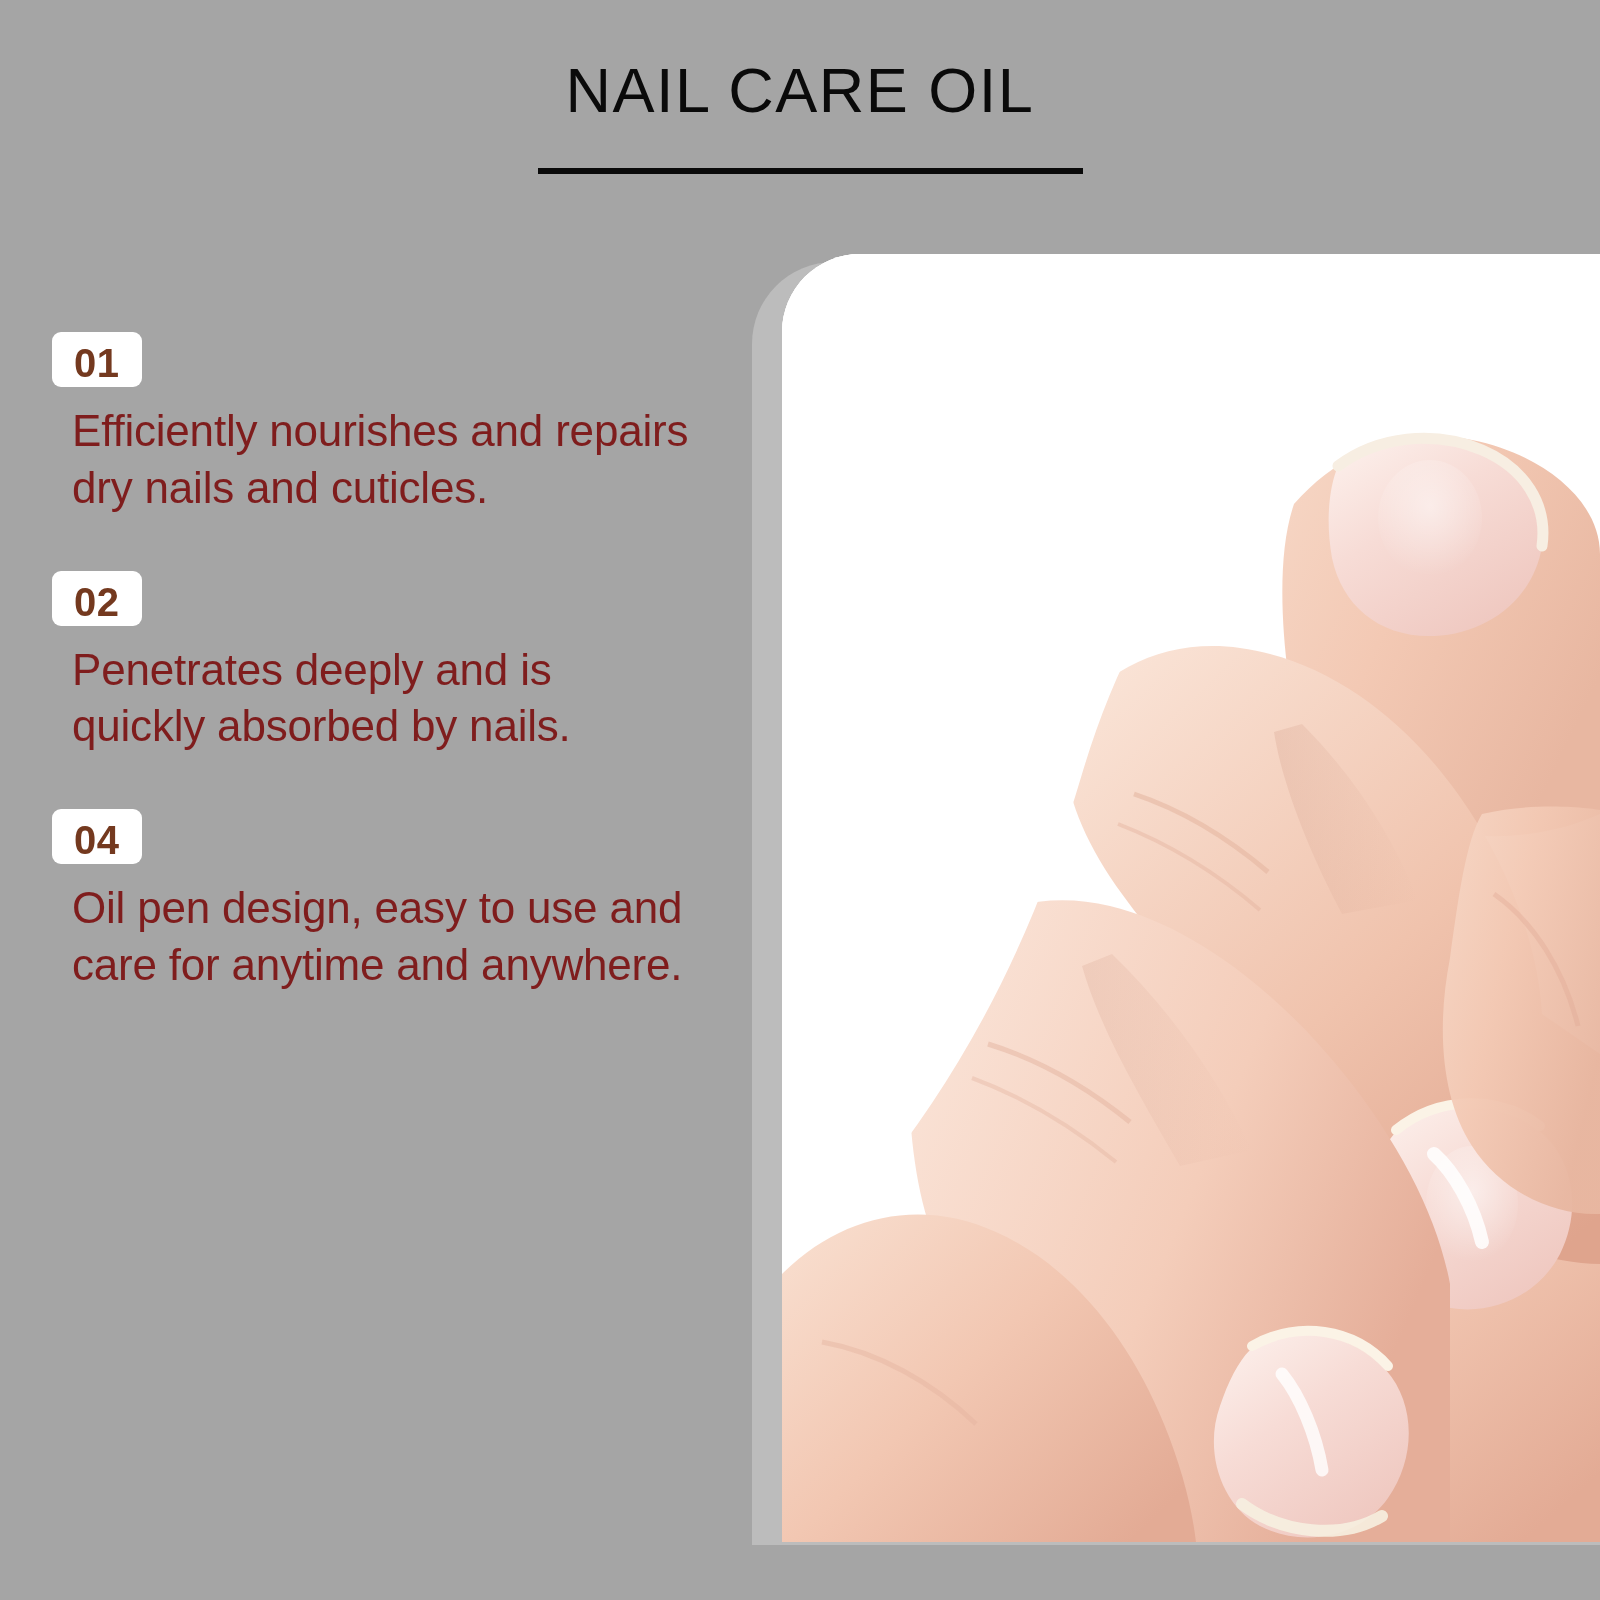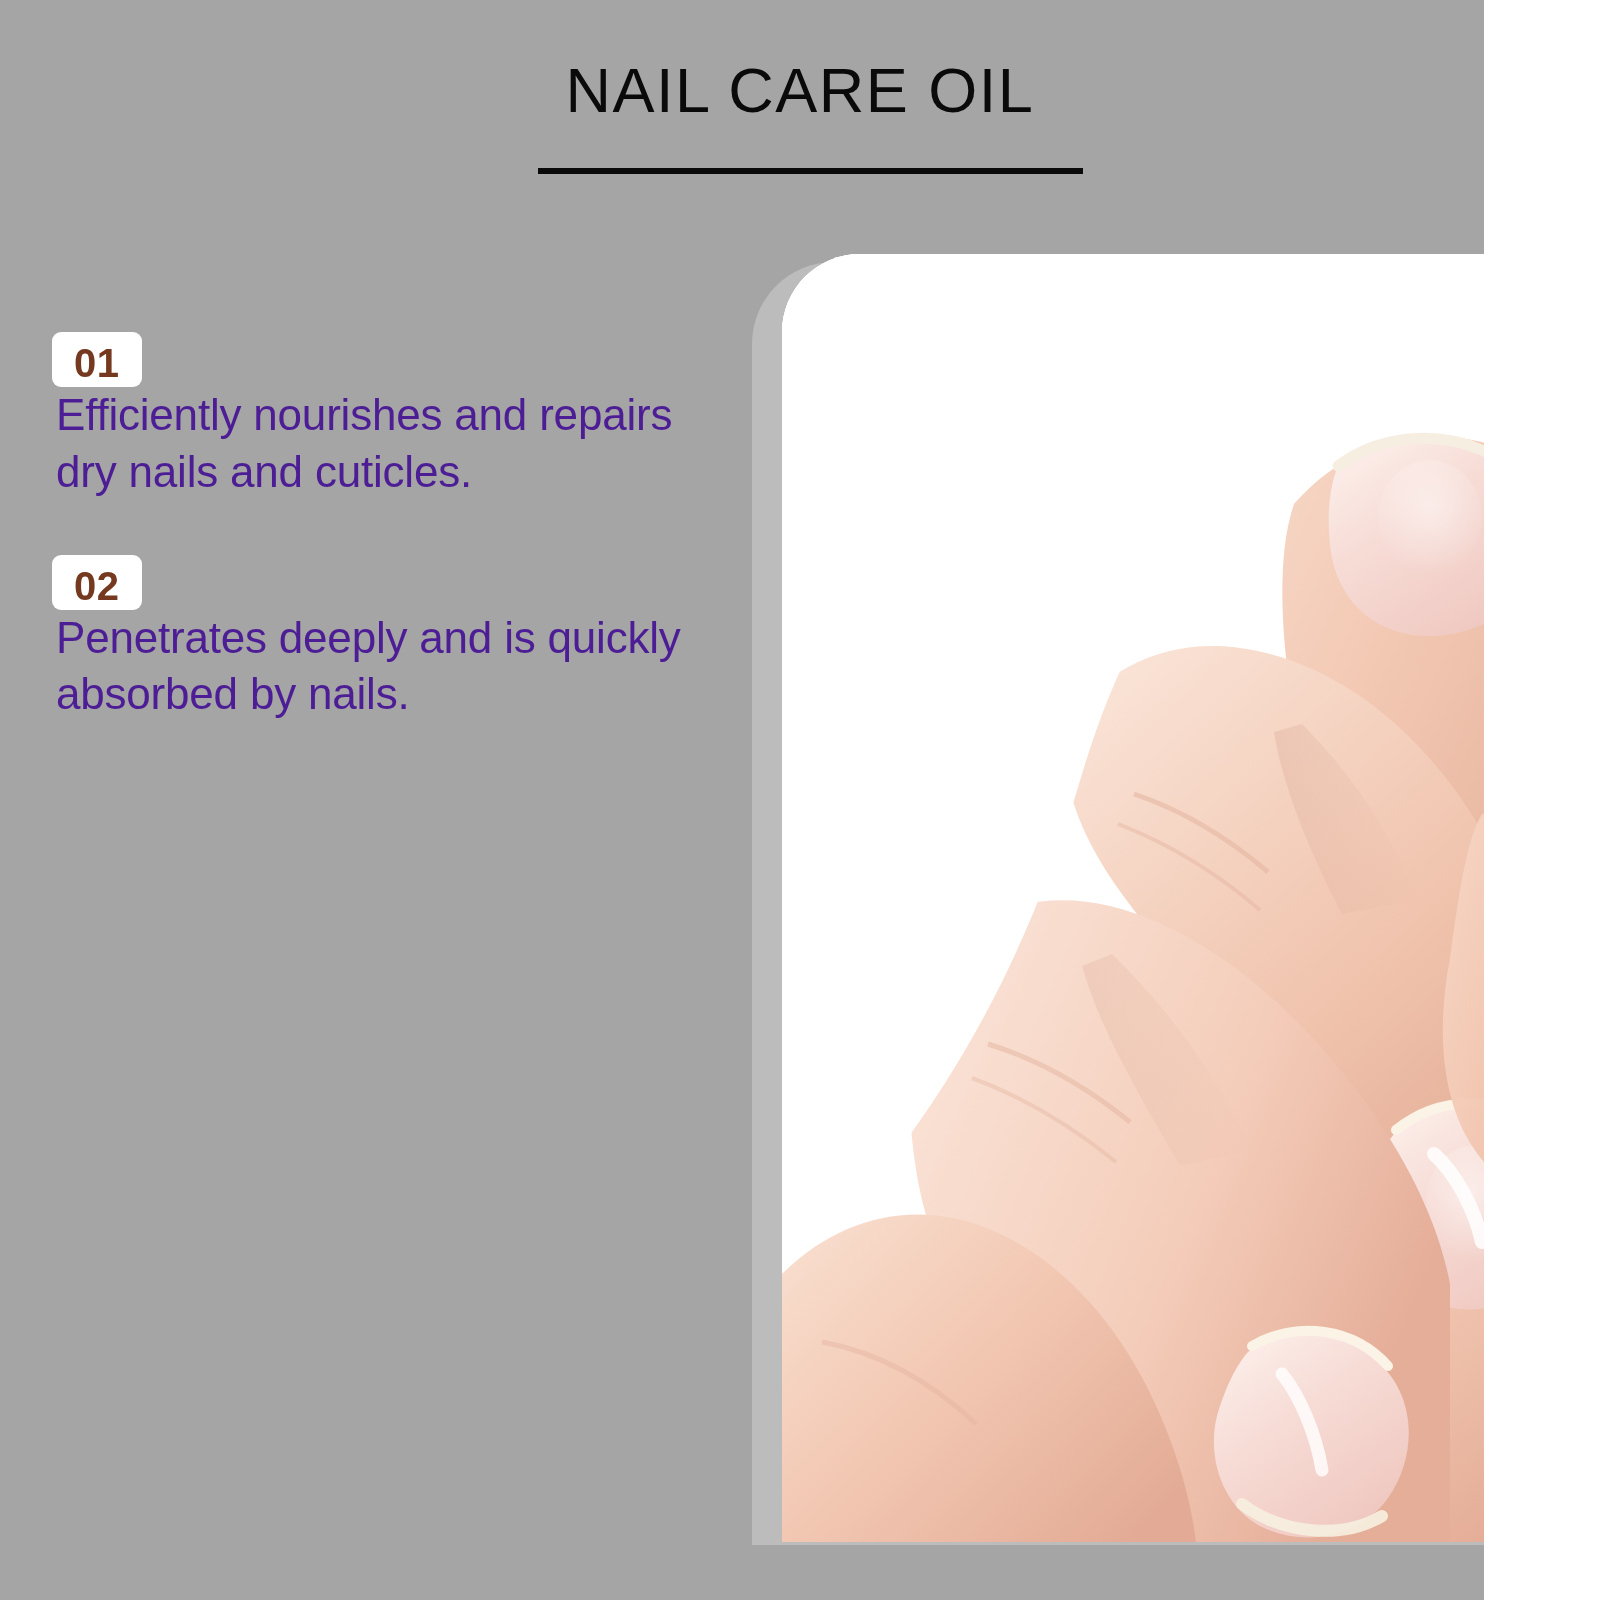--- a/index.html
+++ b/index.html
@@ -2,21 +2,21 @@
 <html><head>
 <meta charset="utf-8">
 <style>
   html, body {
     margin: 0;
     padding: 0;
     background: #ffffff;
   }
   .poster {
     position: relative;
-    width: 1484px;
+    width: 1600px;
     height: 1600px;
     background: #a5a5a5;
     overflow: hidden;
     font-family: "Liberation Sans", "DejaVu Sans", sans-serif;
   }
 
   
   .header {
     position: absolute;
     top: 0;
@@ -63,23 +63,23 @@
     background: #ffffff;
     color: #74391f;
     font-size: 40px;
     font-weight: 700;
     line-height: 1;
     padding: 11px 22px 4px 22px;
     border-radius: 9px;
     letter-spacing: 0.5px;
   }
   .feature-text {
-    margin: 0;
+    margin: 16px;
     padding: 0 0 0 4px;
-    color: #4c1d95;
+    color: #7f1d1d;
     font-size: 44px;
     font-weight: 300;
     line-height: 1.29;
     max-width: 660px;
     letter-spacing: -0.2px;
   }
 
   
   .photo-shadow {
     position: absolute;
@@ -129,20 +129,24 @@
       <div class="badge">01</div>
       <p class="feature-text">Efficiently nourishes and repairs dry nails and cuticles.</p>
     </div>
 
     <div class="feature">
       <div class="badge">02</div>
       <p class="feature-text">Penetrates deeply and is quickly absorbed by nails.</p>
     </div>
 
 
+    <div class="feature">
+      <div class="badge">04</div>
+      <p class="feature-text">Oil pen design, easy to use and care for anytime and anywhere.</p>
+    </div>
 
   </div>
 
   <div class="photo-shadow"></div>
   <div class="photo-panel">
     <div class="photo-inner">
       <svg viewBox="0 0 818 1288" preserveAspectRatio="none">
         <defs>
           <linearGradient id="skinA" x1="0" y1="0" x2="1" y2="0.6">
             <stop offset="0%" stop-color="#f6d7c6"></stop>

